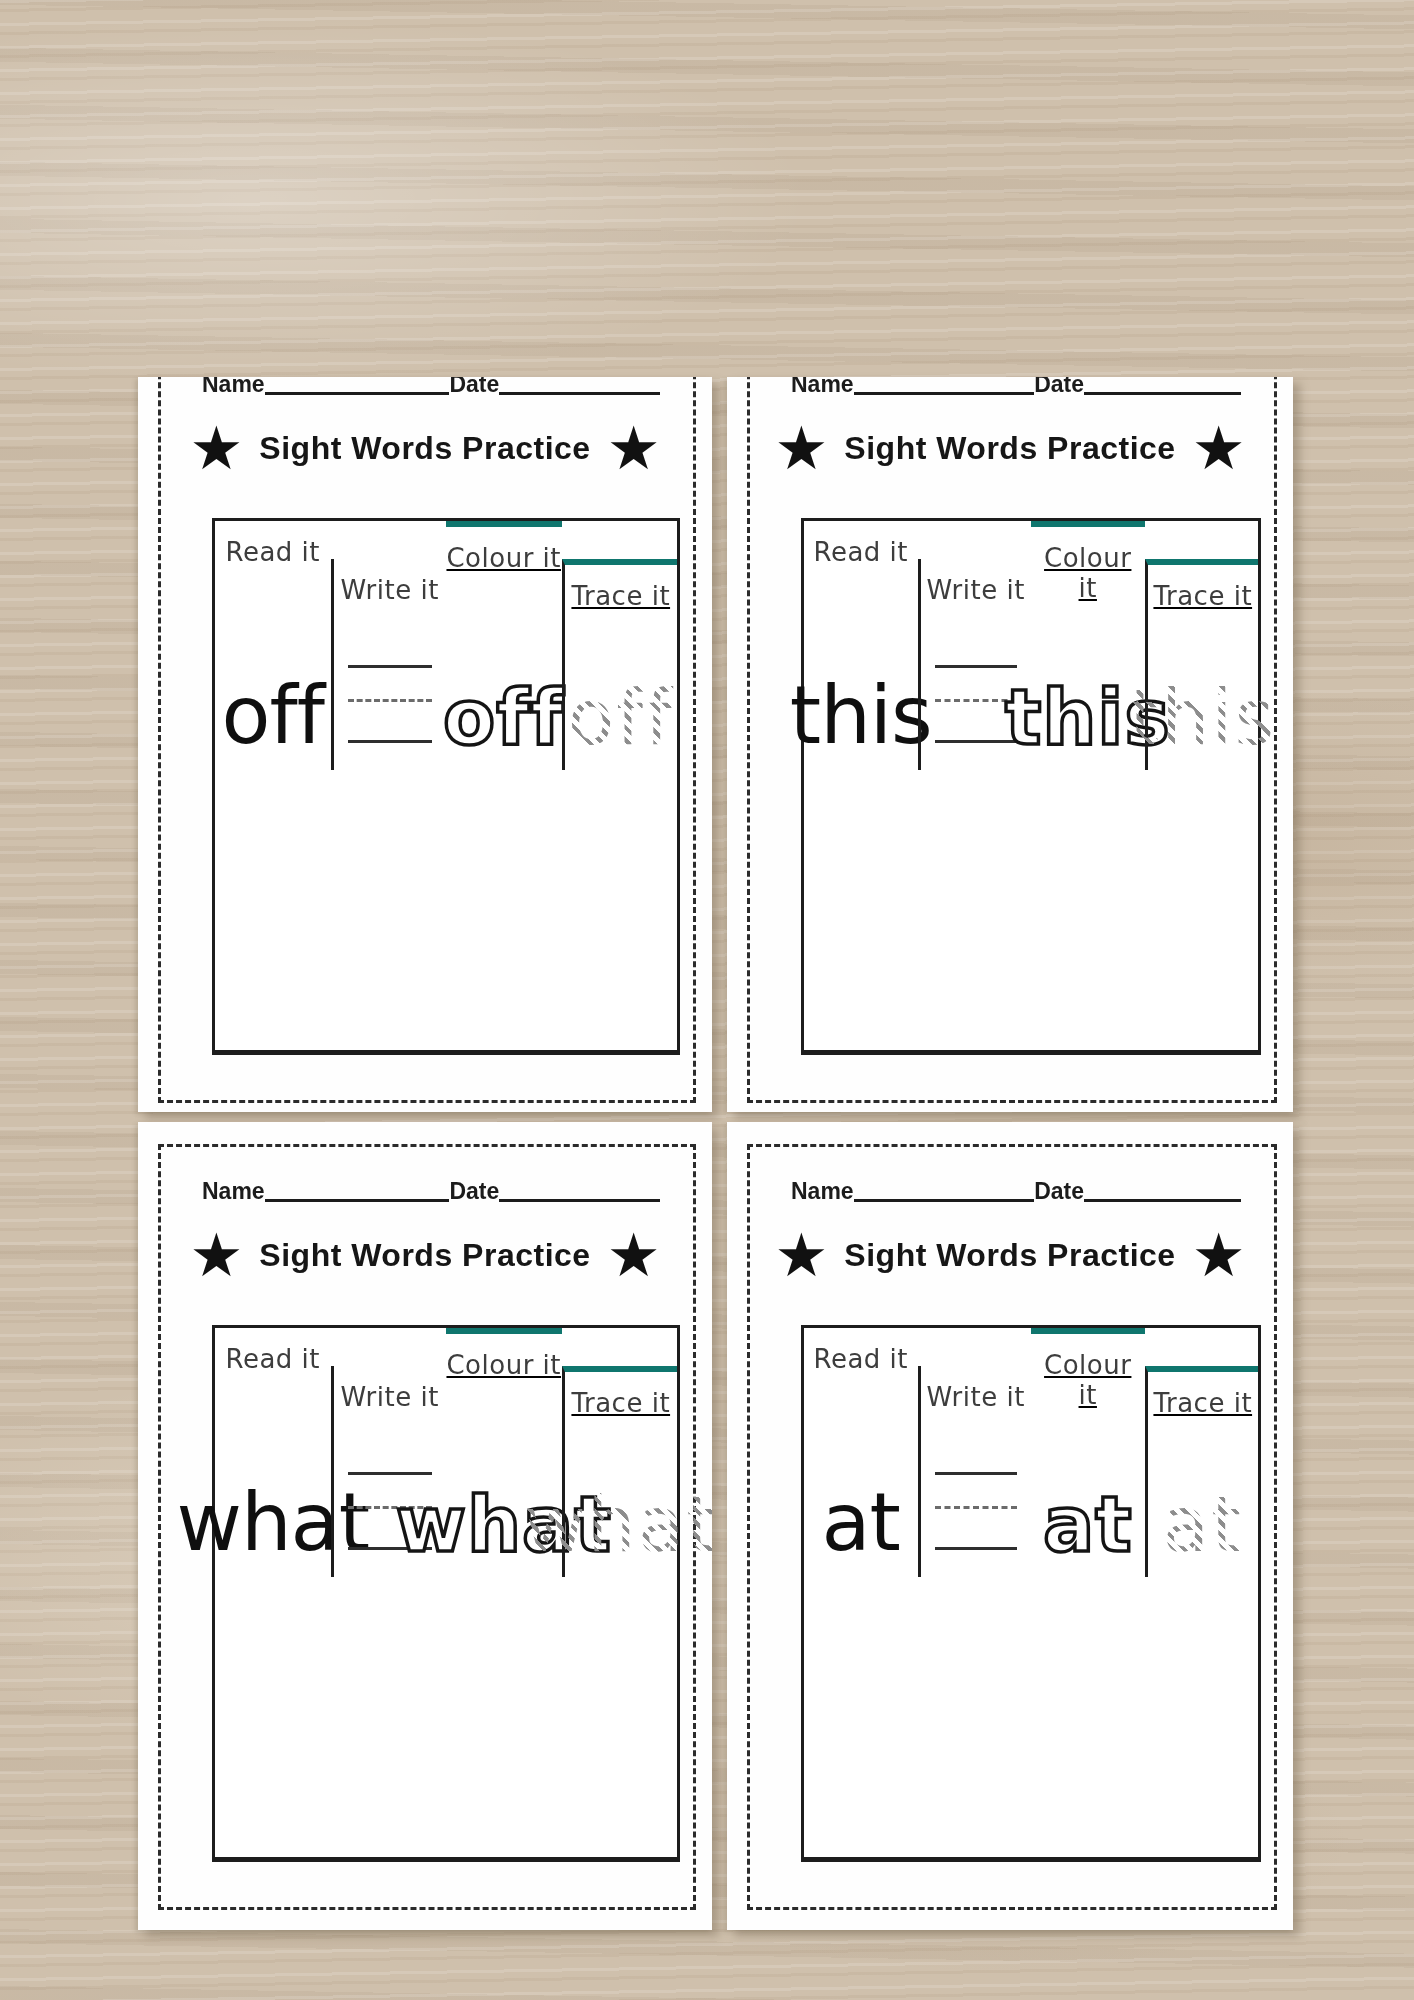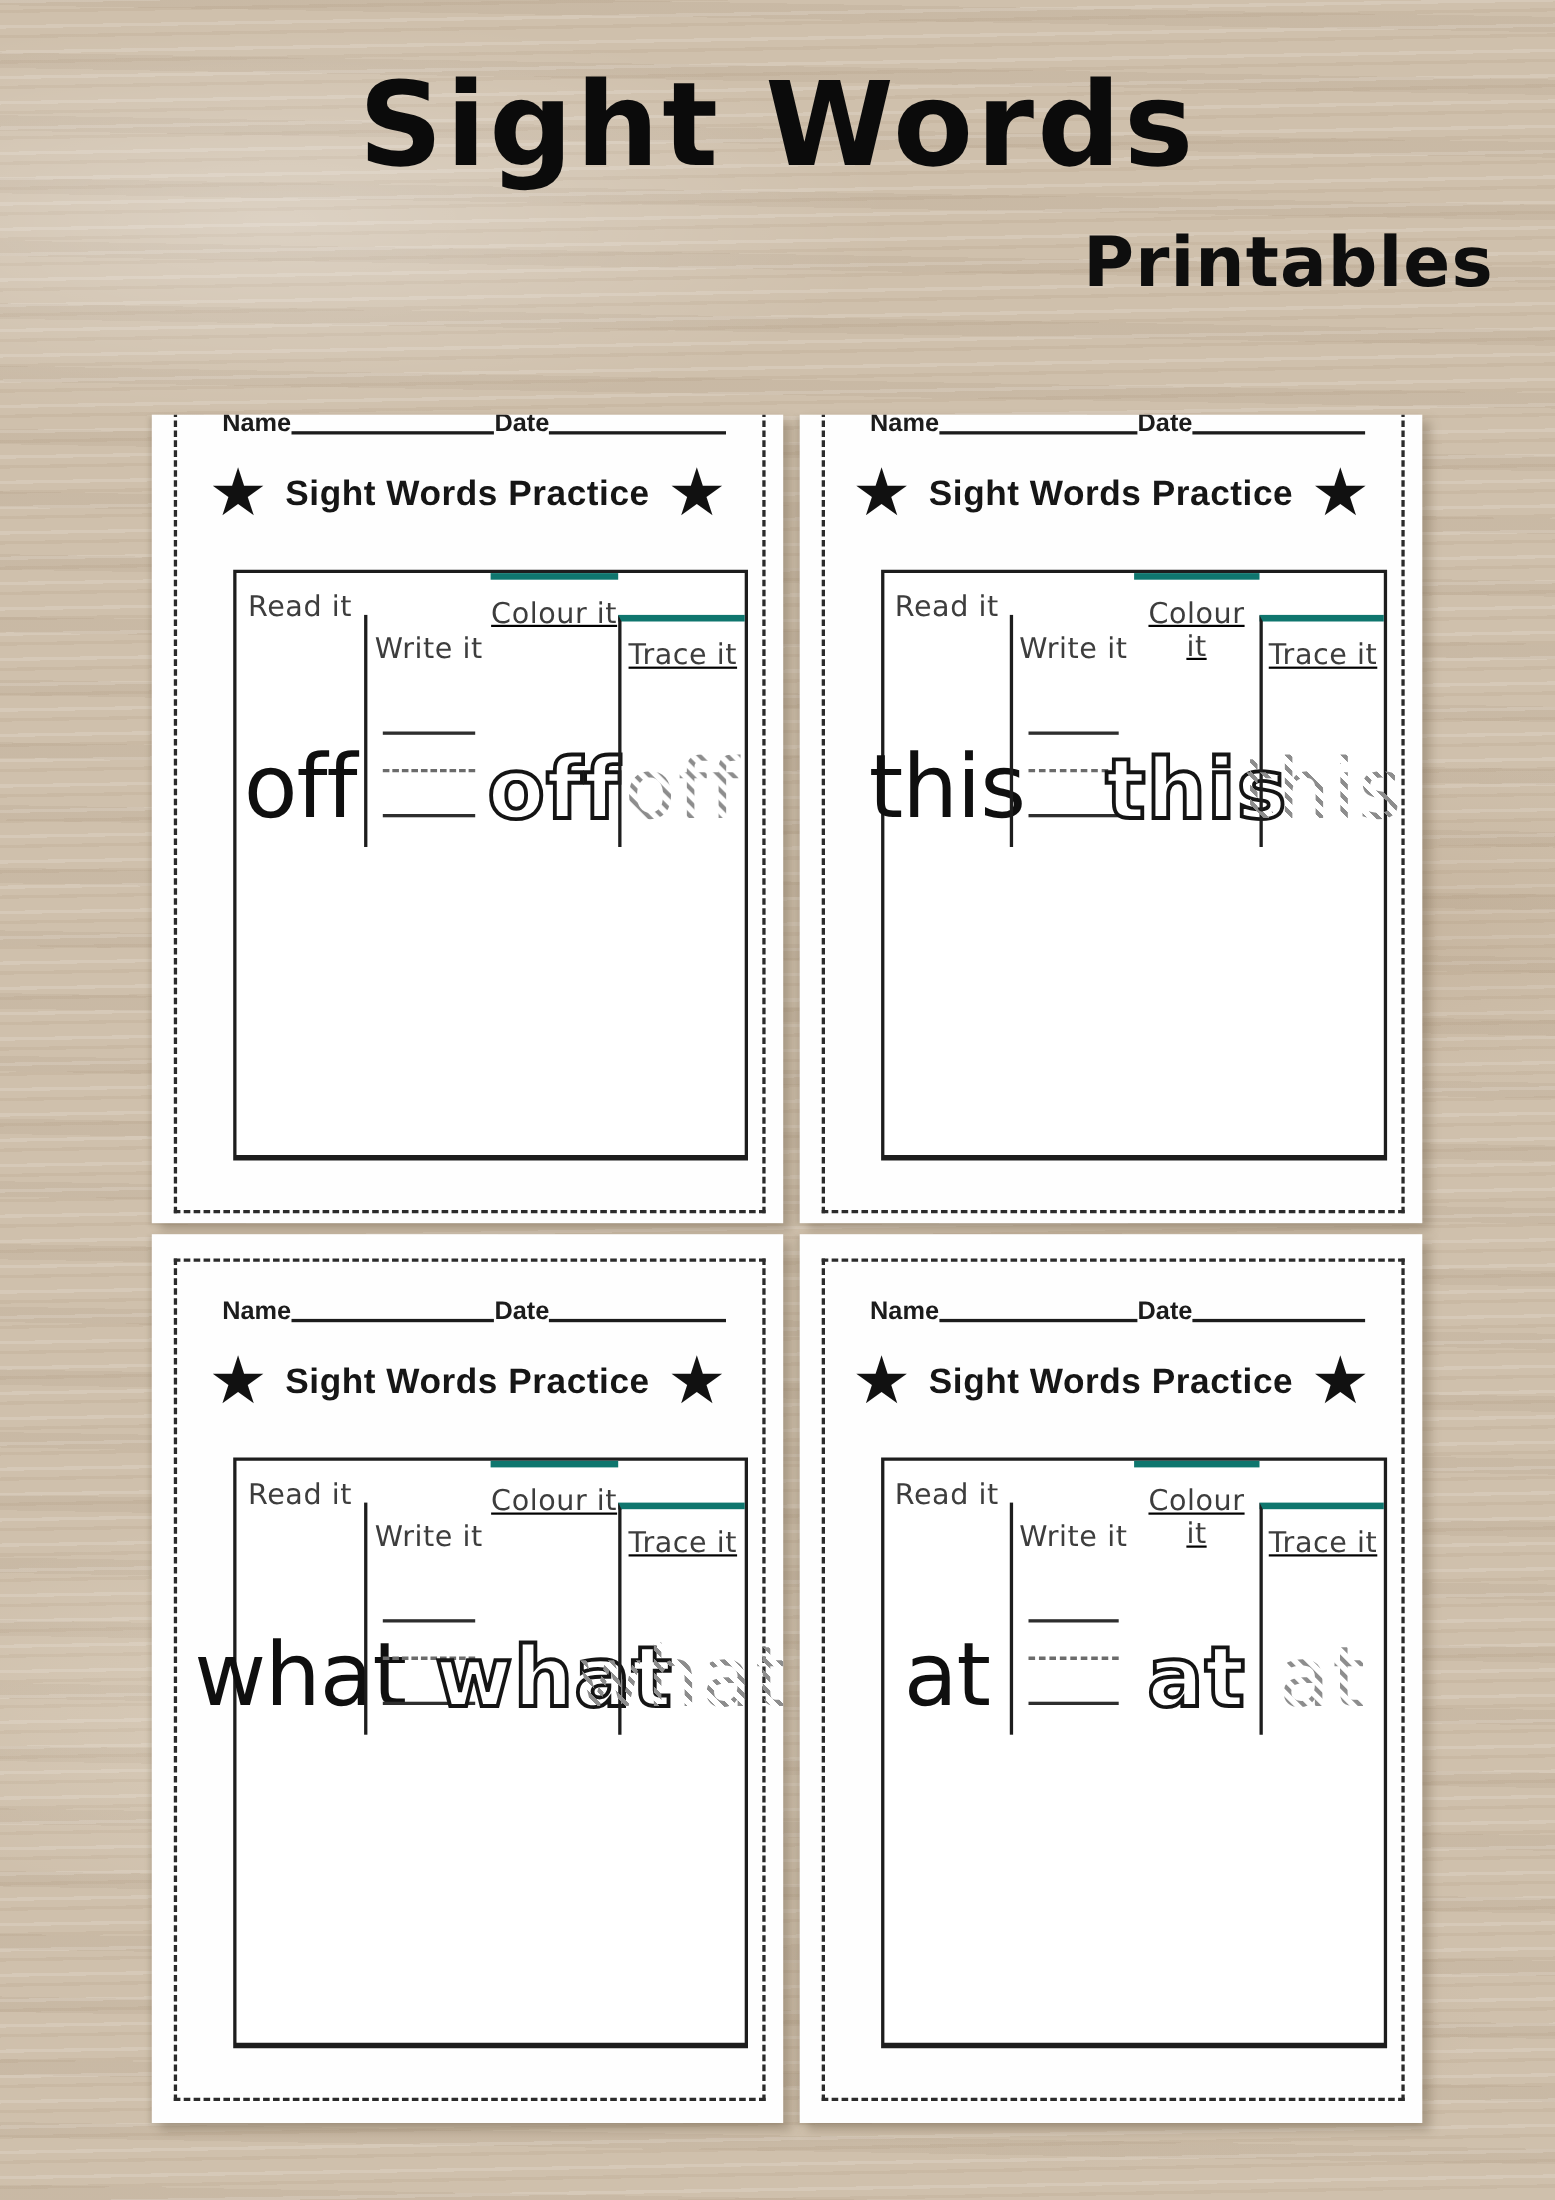--- a/index.html
+++ b/index.html
@@ -111,22 +111,20 @@
   .write-lines{position:absolute;left:14px;right:14px;top:106px;}
   .wl{height:0;border-top:3px solid #2e2e2e;}
   .wl-dash{margin-top:31px;border-top:3px dashed #6b6b6b;}
   .wl-b{margin-top:38px;}
 </style>
 </head>
 <body>
 
 <div class="stage">
 
-  <div class="main-title">Sight Words</div>
-  <div class="sub-right">Printables</div>
 
   <div class="card clip" id="card-0">
     <div class="page">
       <div class="page-border"></div>
       <div class="name-row">
         <span>Name</span>
           <span class="uline u1"></span>
           <span>Date</span>
           <span class="uline u2"></span>
       </div>

